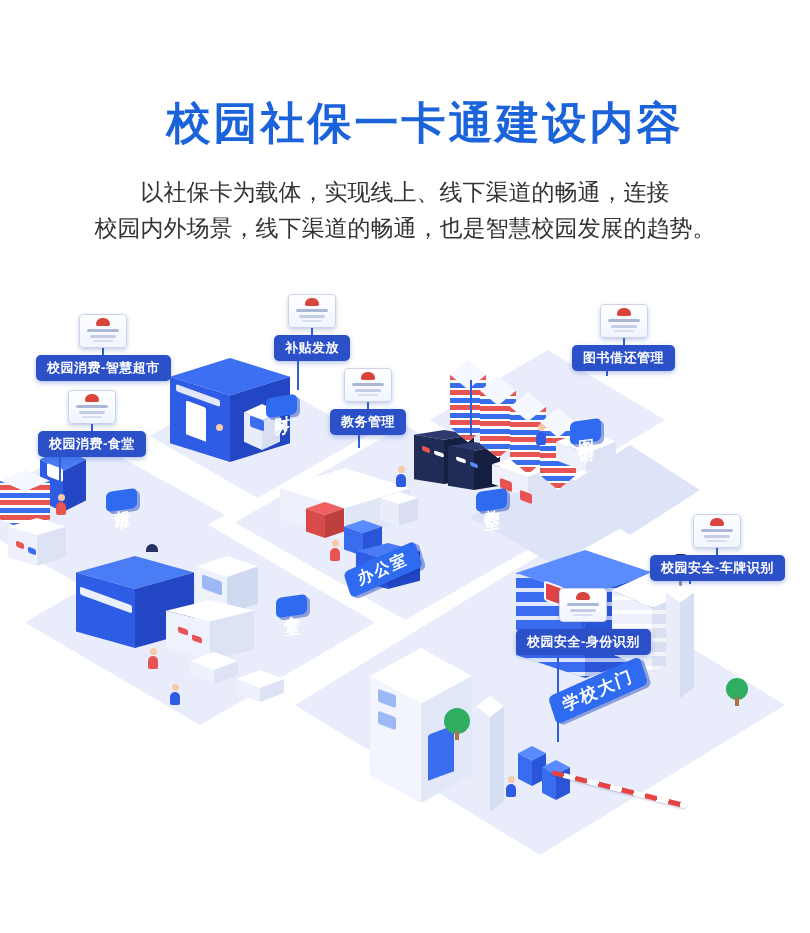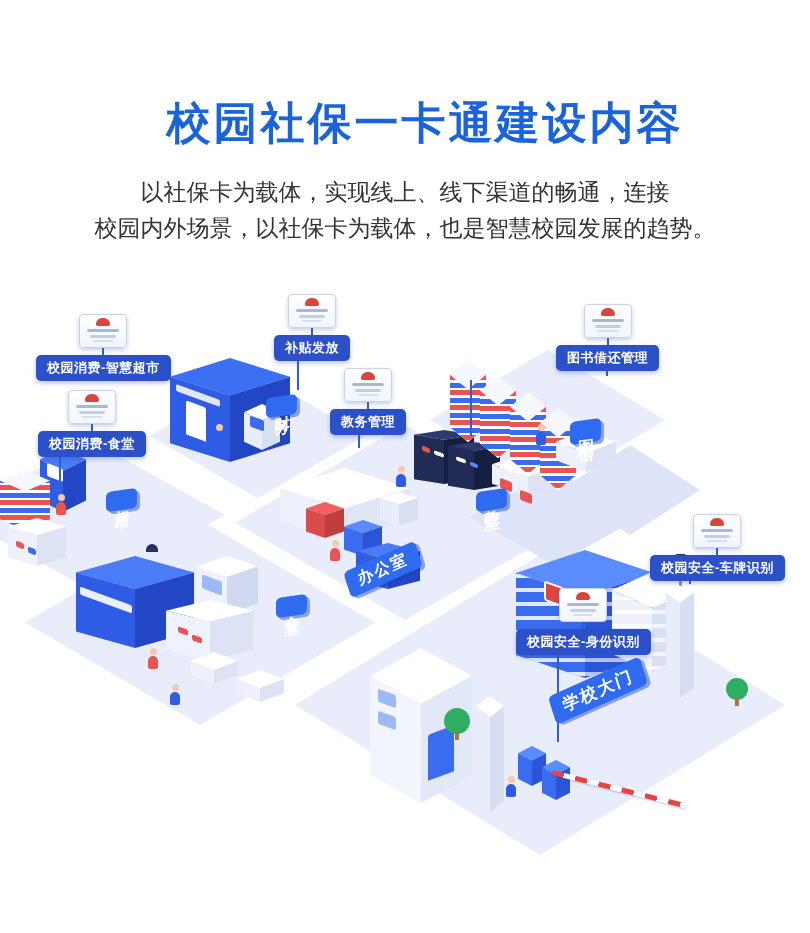--- a/index.html
+++ b/index.html
@@ -70,21 +70,21 @@
   .callout-label{background:#2b50c8;color:#fff;font-size:13px;font-weight:600;padding:4px 11px;
                  border-radius:5px;white-space:nowrap;letter-spacing:.5px;
                  box-shadow:0 2px 5px rgba(43,80,200,.35);}
 </style>
 </head>
 <body>
 
 <div class="canvas">
 
   <h1 class="title">校园社保一卡通建设内容</h1>
-  <p class="intro"><span>以社保卡为载体，实现线上、线下渠道的畅通，连接</span><br><span>校园内外场景，以社保卡为载体，也是智慧校园发展的趋势。</span></p>
+  <p class="intro"><span>以社保卡为载体，实现线上、线下渠道的畅通，连接</span><br><span>校园内外场景，线下渠道的畅通，也是智慧校园发展的趋势。</span></p>
 
   <div class="scene">
 
     <div class="plat" style="left:150px;top:374px;width:215px;height:124px"></div>
     <div class="plat" style="left:-45px;top:440px;width:270px;height:150px"></div>
     <div class="plat" style="left:430px;top:350px;width:235px;height:140px"></div>
     <div class="plat" style="left:235px;top:425px;width:340px;height:195px"></div>
     <div class="plat" style="left:25px;top:520px;width:350px;height:205px"></div>
     <div class="plat" style="left:295px;top:555px;width:490px;height:300px"></div>
     <div class="path" style="left:470px;top:470px;width:170px;height:95px"></div>
@@ -381,21 +381,21 @@
         <div class="emblem"></div>
         <div class="tl1"></div>
         <div class="tl2"></div>
         <div class="tl3"></div>
       </div>
     <div class="stem"></div>
     <div class="callout-label">教务管理</div>
   </div>
 
 
-  <div class="callout" style="left:556px;top:304px">
+  <div class="callout" style="left:572px;top:304px">
     <div class="ss-card">
         <div class="emblem"></div>
         <div class="tl1"></div>
         <div class="tl2"></div>
         <div class="tl3"></div>
       </div>
     <div class="stem"></div>
     <div class="callout-label">图书借还管理</div>
   </div>
 

